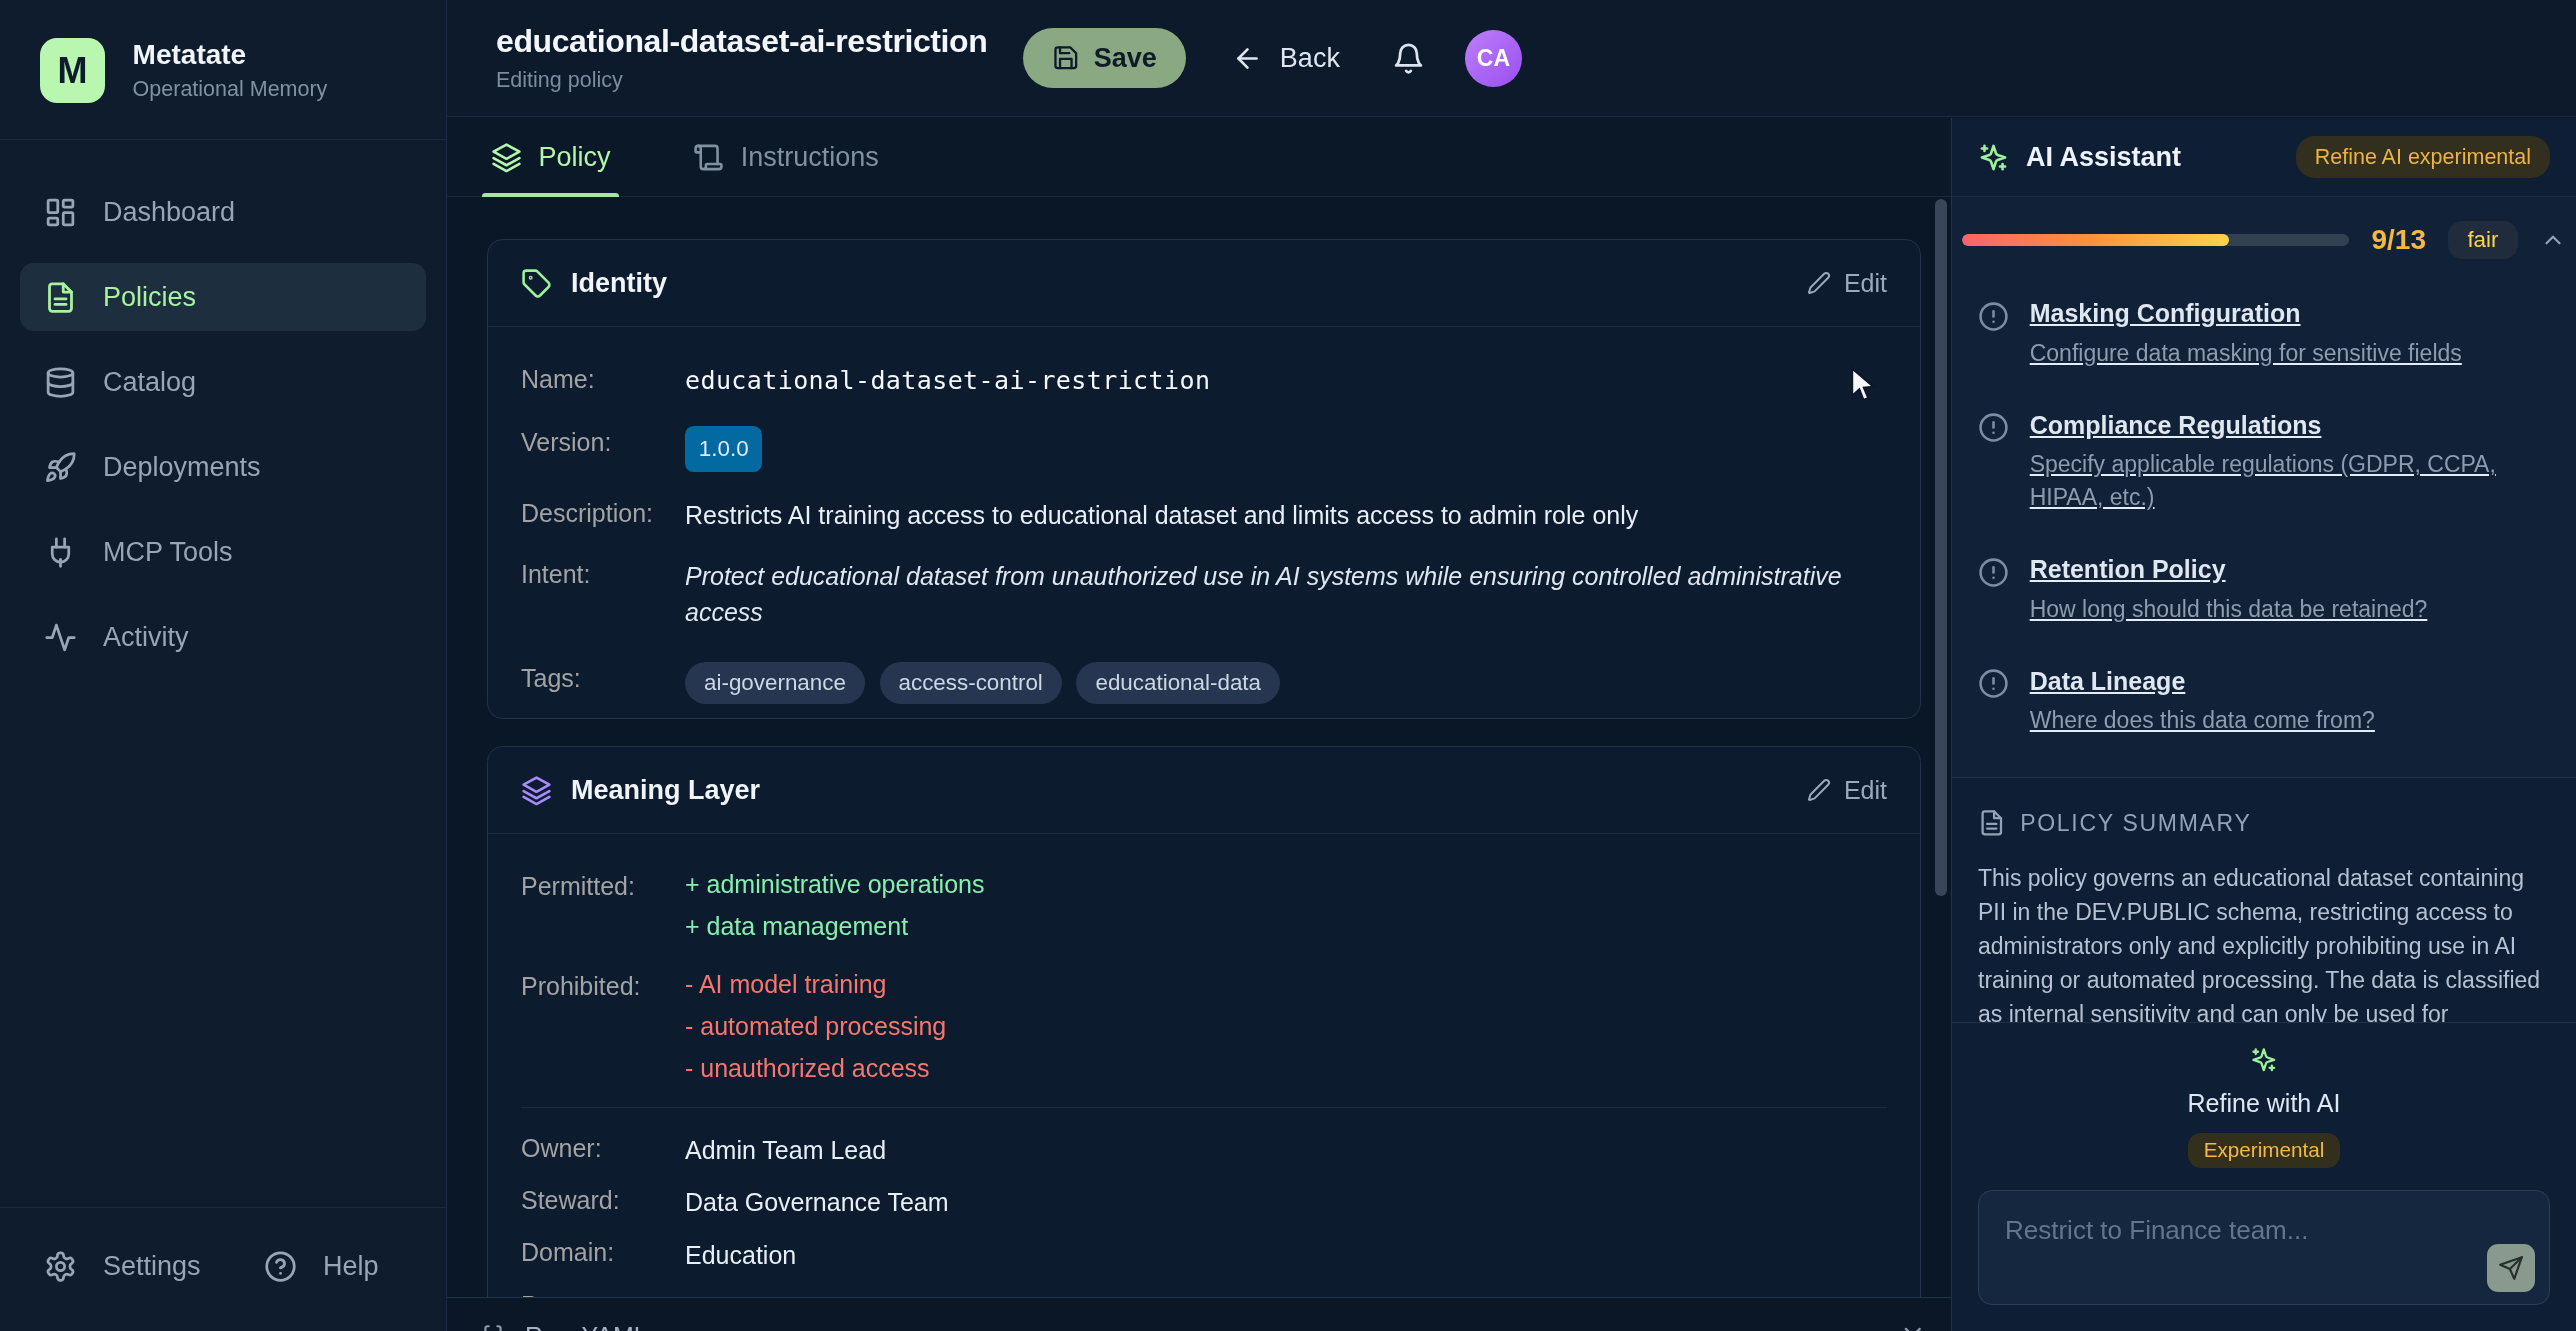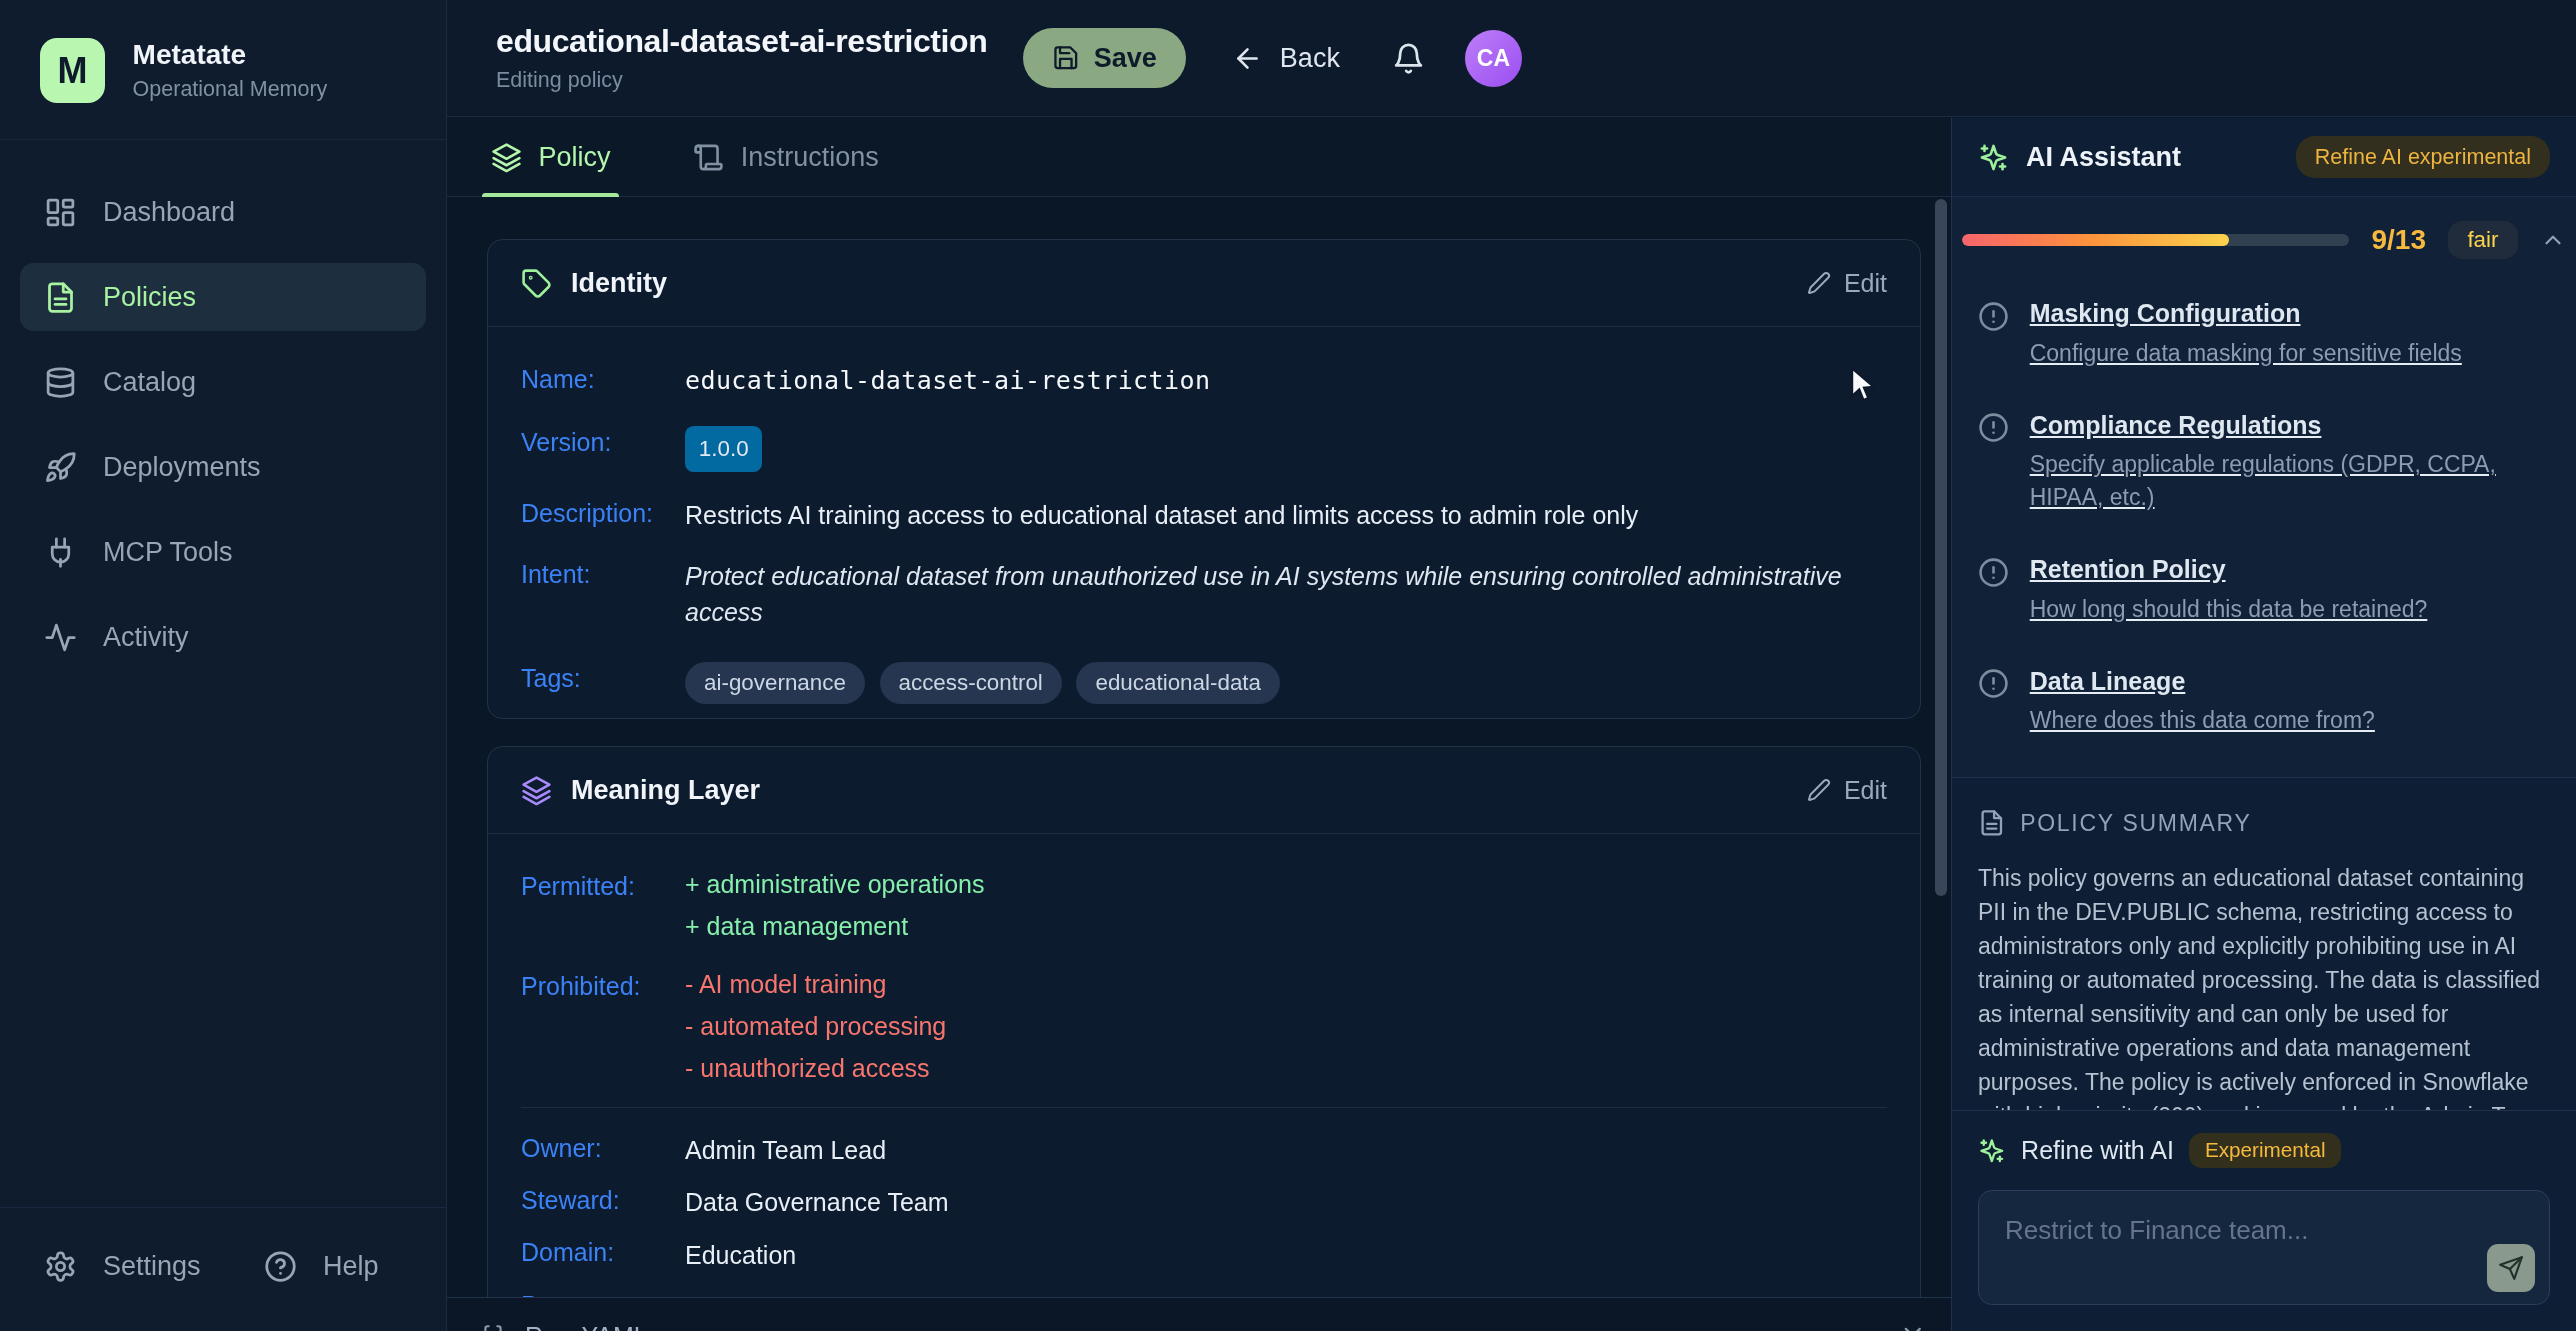--- a/index.html
+++ b/index.html
@@ -47,21 +47,21 @@
   .main { position:absolute; left:447px; top:198px; width:1504px; height:1133px; background:#0a1726; overflow:hidden; }
   .card { position:absolute; left:40px; width:1434px; background:#0c1b2e; border:0.9px solid #233349; border-radius:15.5px; overflow:hidden; }
   .card-head { height:87px; display:flex; align-items:center; gap:19px; padding:0 33px; border-bottom:0.9px solid #1e2d45; }
   .card-title { font-size:27px; font-weight:700; color:#f1f5f9; }
   .icon-tag { color:#9ef09a; } .icon-layers-purple { color:#a78bfa; }
   .card-head svg { width:31px; height:31px; }
   .edit-btn { margin-left:auto; display:flex; align-items:center; gap:13px; color:#9aa9bb; font-size:25px; cursor:pointer; }
   .edit-btn svg { width:24px; height:24px; }
   .card-body { padding:36px 33px 34px; }
   .frow { display:flex; align-items:flex-start; }
-  .flabel { width:164px; flex:0 0 aupx; flex:0 0 164px; font-size:25px; color:#3b82f6; padding-top:1.7px; }
+  .flabel { width:164px; flex:0 0 aupx; flex:0 0 164px; font-size:25px; color:#a3a3a3; padding-top:1.7px; }
   .fvalue { font-size:25px; color:#e9eff6; line-height:36px; }
   .mono { font-family:"DejaVu Sans Mono", monospace; letter-spacing:0.4px; color:#f5f8fb; }
   .pill-version { display:inline-block; background:#0369a1; border-radius:8.6px; padding:5.2px 13.8px; font-size:22.4px; color:#e3eaf3; }
   .italic { font-style:italic; color:#dfe7f0; max-width:1274px; }
   .tags { display:flex; gap:14.6px; }
   .tag-pill { background:#263650; border-radius:860px; padding:7.7px 19px; font-size:22.4px; color:#ccd7e4; }
   .stack { display:flex; flex-direction:column; gap:13px; }
   .line-green { font-size:25px; color:#86efac; }
   .line-red { font-size:25px; color:#f8766d; }
   .hdiv { border:none; border-top:0.9px solid #1d2c42; margin:24px 0; }
@@ -95,21 +95,21 @@
   .check-item { display:flex; gap:20.7px;text-decoration:underline; }
   .check-item > svg { width:31px; height:31px; color:#7d8da0; flex:0 0 auto; margin-top:1.7px; }
   .ct { font-size:25px; font-weight:600; color:#dfe7f0; margin-bottom:8.6px; }
   .cd { font-size:23px; color:#8d9cae; line-height:33px; max-width:517px; }
   .summary-section { padding:31px 26px; }
   .summary-head { display:flex; align-items:center; gap:14.6px; color:#93a2b4; }
   .summary-head svg { width:27.6px; height:27.6px; }
   .summary-title { font-size:23px; letter-spacing:1.7px; }
   .summary-text { margin-top:24px; font-size:23px; line-height:34px; color:#b6c2d1; max-width:585px; }
   .refine-section { position:absolute; left:0; right:0; bottom:0; border-top:0.9px solid #203149; background:#0e1f35; padding:22.4px 26px 26px; }
-  .refine-head { display:flex; align-items:center; gap:15.5px; }
+  .refine-head { display:flex; align-items:center; gap:15.5px;flex-direction:column; }
   .refine-head svg { width:27.6px; height:27.6px; }
   .refine-title { font-size:25px; color:#dfe7f0; }
   .badge-amber-sm { background:#32301d; color:#f6b93e; font-size:20.7px; border-radius:13px; padding:5.2px 15.5px; }
   .refine-input { position:relative; margin-top:22.4px; height:115px; background:#15273f; border:0.9px solid #2c3e5a; border-radius:13.8px; }
   .refine-input textarea { width:100%; height:100%; background:transparent; border:none; outline:none; resize:none; font-family:"Liberation Sans",sans-serif; font-size:26px; color:#cbd5e1; padding:24px 26px; }
   .refine-input textarea::placeholder { color:#64748b; }
   .send-btn { position:absolute; right:13.8px; bottom:12px; width:48px; height:48px; border-radius:11.2px; background:#8a998e; border:none; display:flex; align-items:center; justify-content:center; cursor:pointer; }
   .send-btn svg { width:26px; height:26px; color:#25302b; }
 
   

